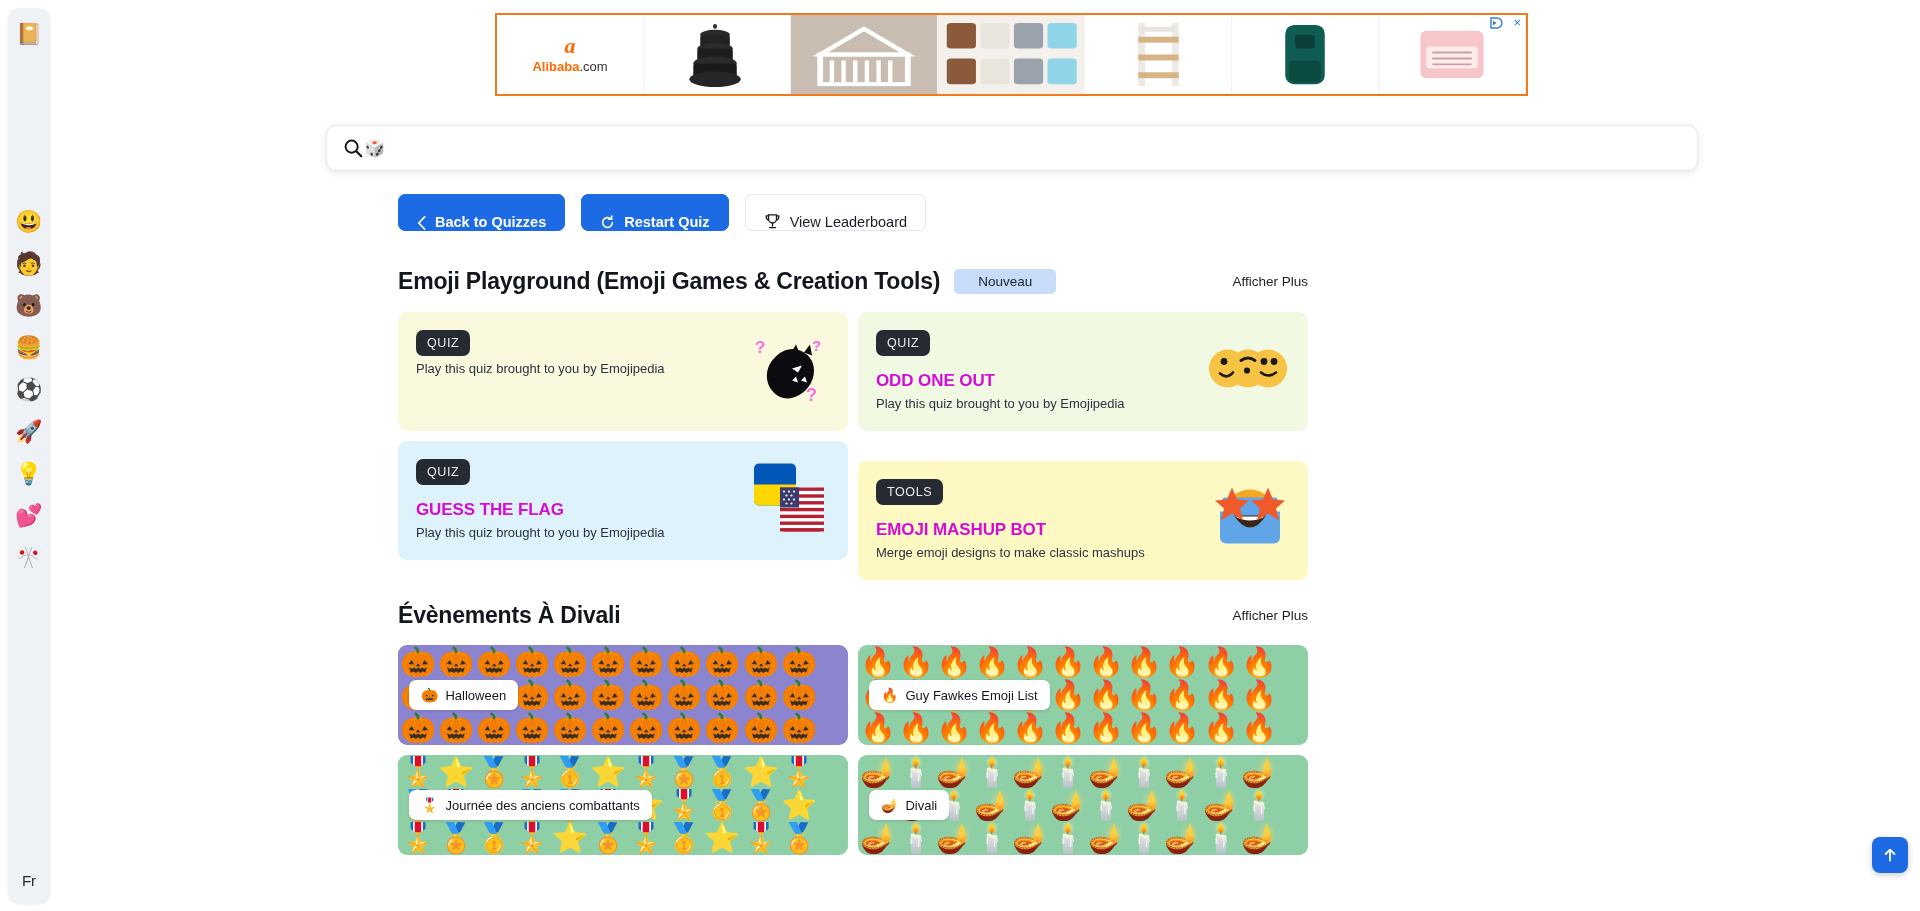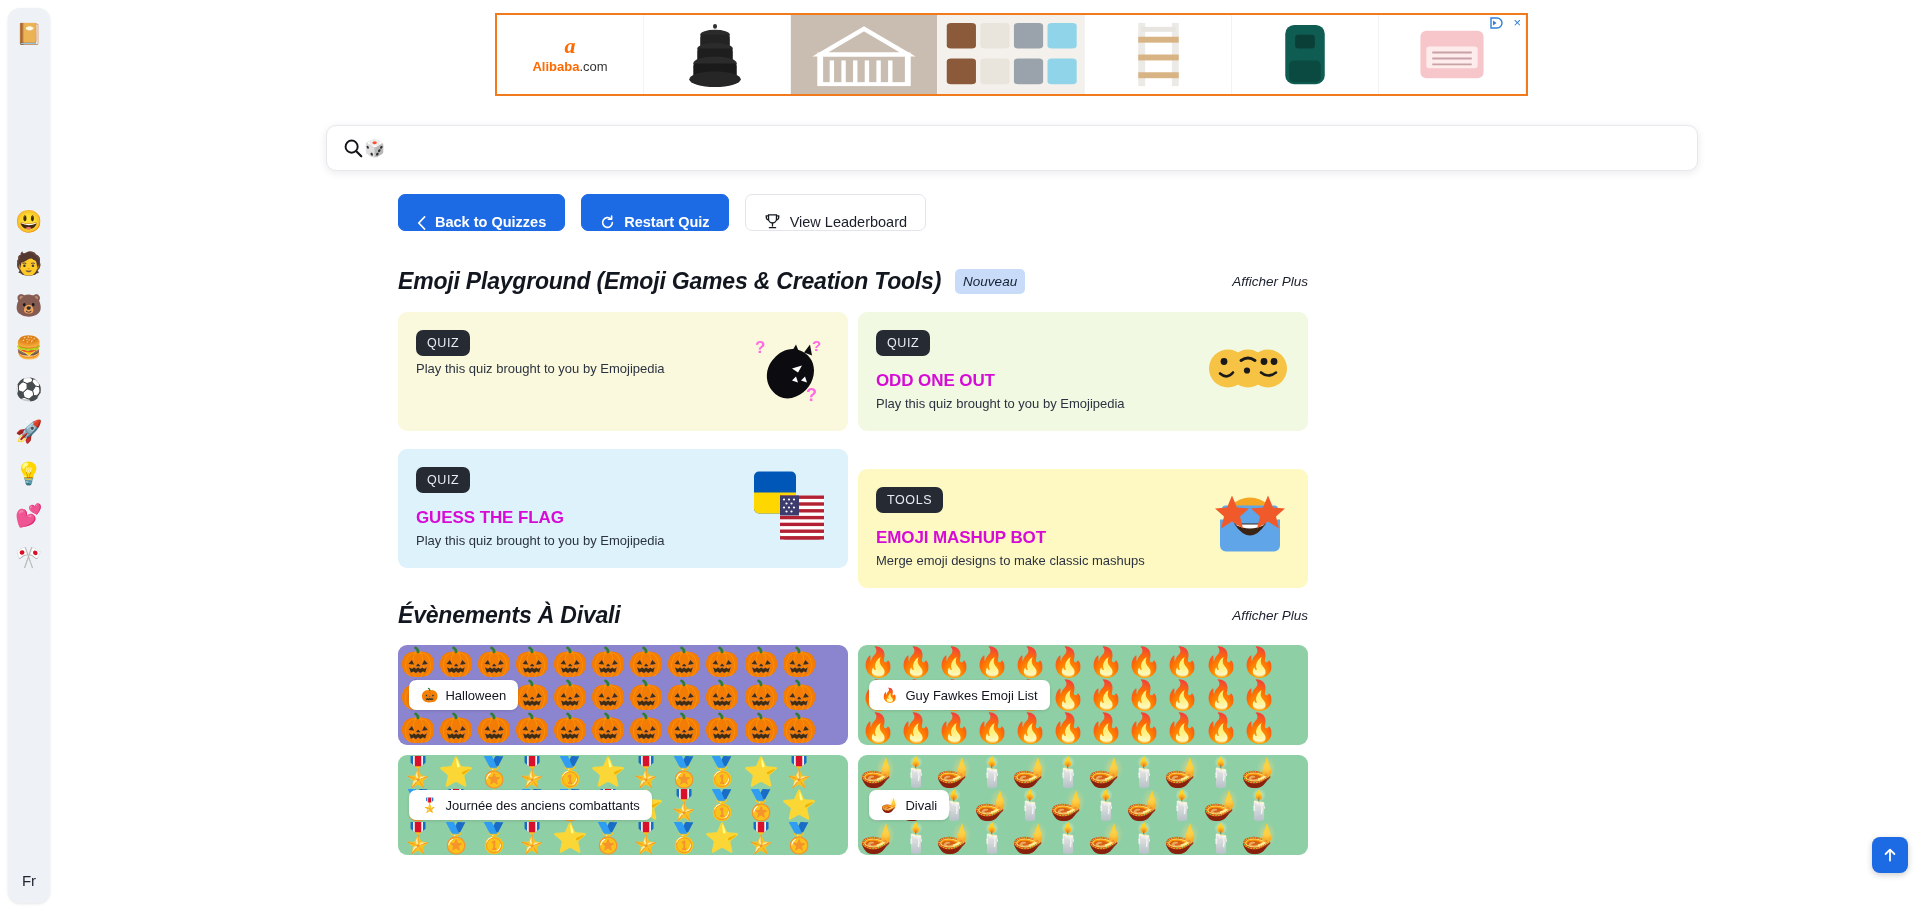--- a/index.html
+++ b/index.html
@@ -99,36 +99,36 @@
     cursor: pointer; white-space: nowrap;
     font-family: Liberation Sans, sans-serif;
   }
   .btn-primary { background: #1d6ae5; color: #fff; border: 1px solid #1d6ae5; }
   .btn-ghost   { background: #fff; color: #1a1f2b; border: 1px solid #e2e5ec; font-weight: 400; }
   .btn svg { display:block; }
 
   
   .sec-head {
     position: absolute; width: 910px; left: 340px;
-    display: flex; align-items: center; font-style: italic;
+    display: flex; align-items: center;
   }
   .sec-title { font-size: 23px; font-weight: 700; color: #12161f; letter-spacing: -0.2px; }
   .badge-new {
     margin-left: 14px; background: #c8dcfa; color: #16202e;
-    font-size: 13.5px; padding: 5px 8px; border-radius: 5px; font-weight: 400;
+    font-size: 13.5px; padding: 5px 24px; border-radius: 5px; font-weight: 400;
   }
   .show-more {
     margin-left: auto; font-size: 13.5px; color: #1a1f2b; cursor: pointer;
   }
 
   
   #cards {
     position: absolute; left: 340px; top: 312px;
     width: 910px;
-    display: grid; grid-template-columns: 450px 450px; gap: 18px 10px;
+    display: grid; grid-template-columns: 450px 450px; gap: 10px 10px;
   }
   .card {
     position: relative; height: 119px; border-radius: 9px;
     padding: 18px 18px 0 18px; cursor: pointer; overflow: hidden;
   }
   .tag {
     display: inline-block; background: #252a33; color: #e9ecf3;
     font-size: 12.5px; letter-spacing: .6px;
     padding: 6px 11px; border-radius: 7px;
   }

